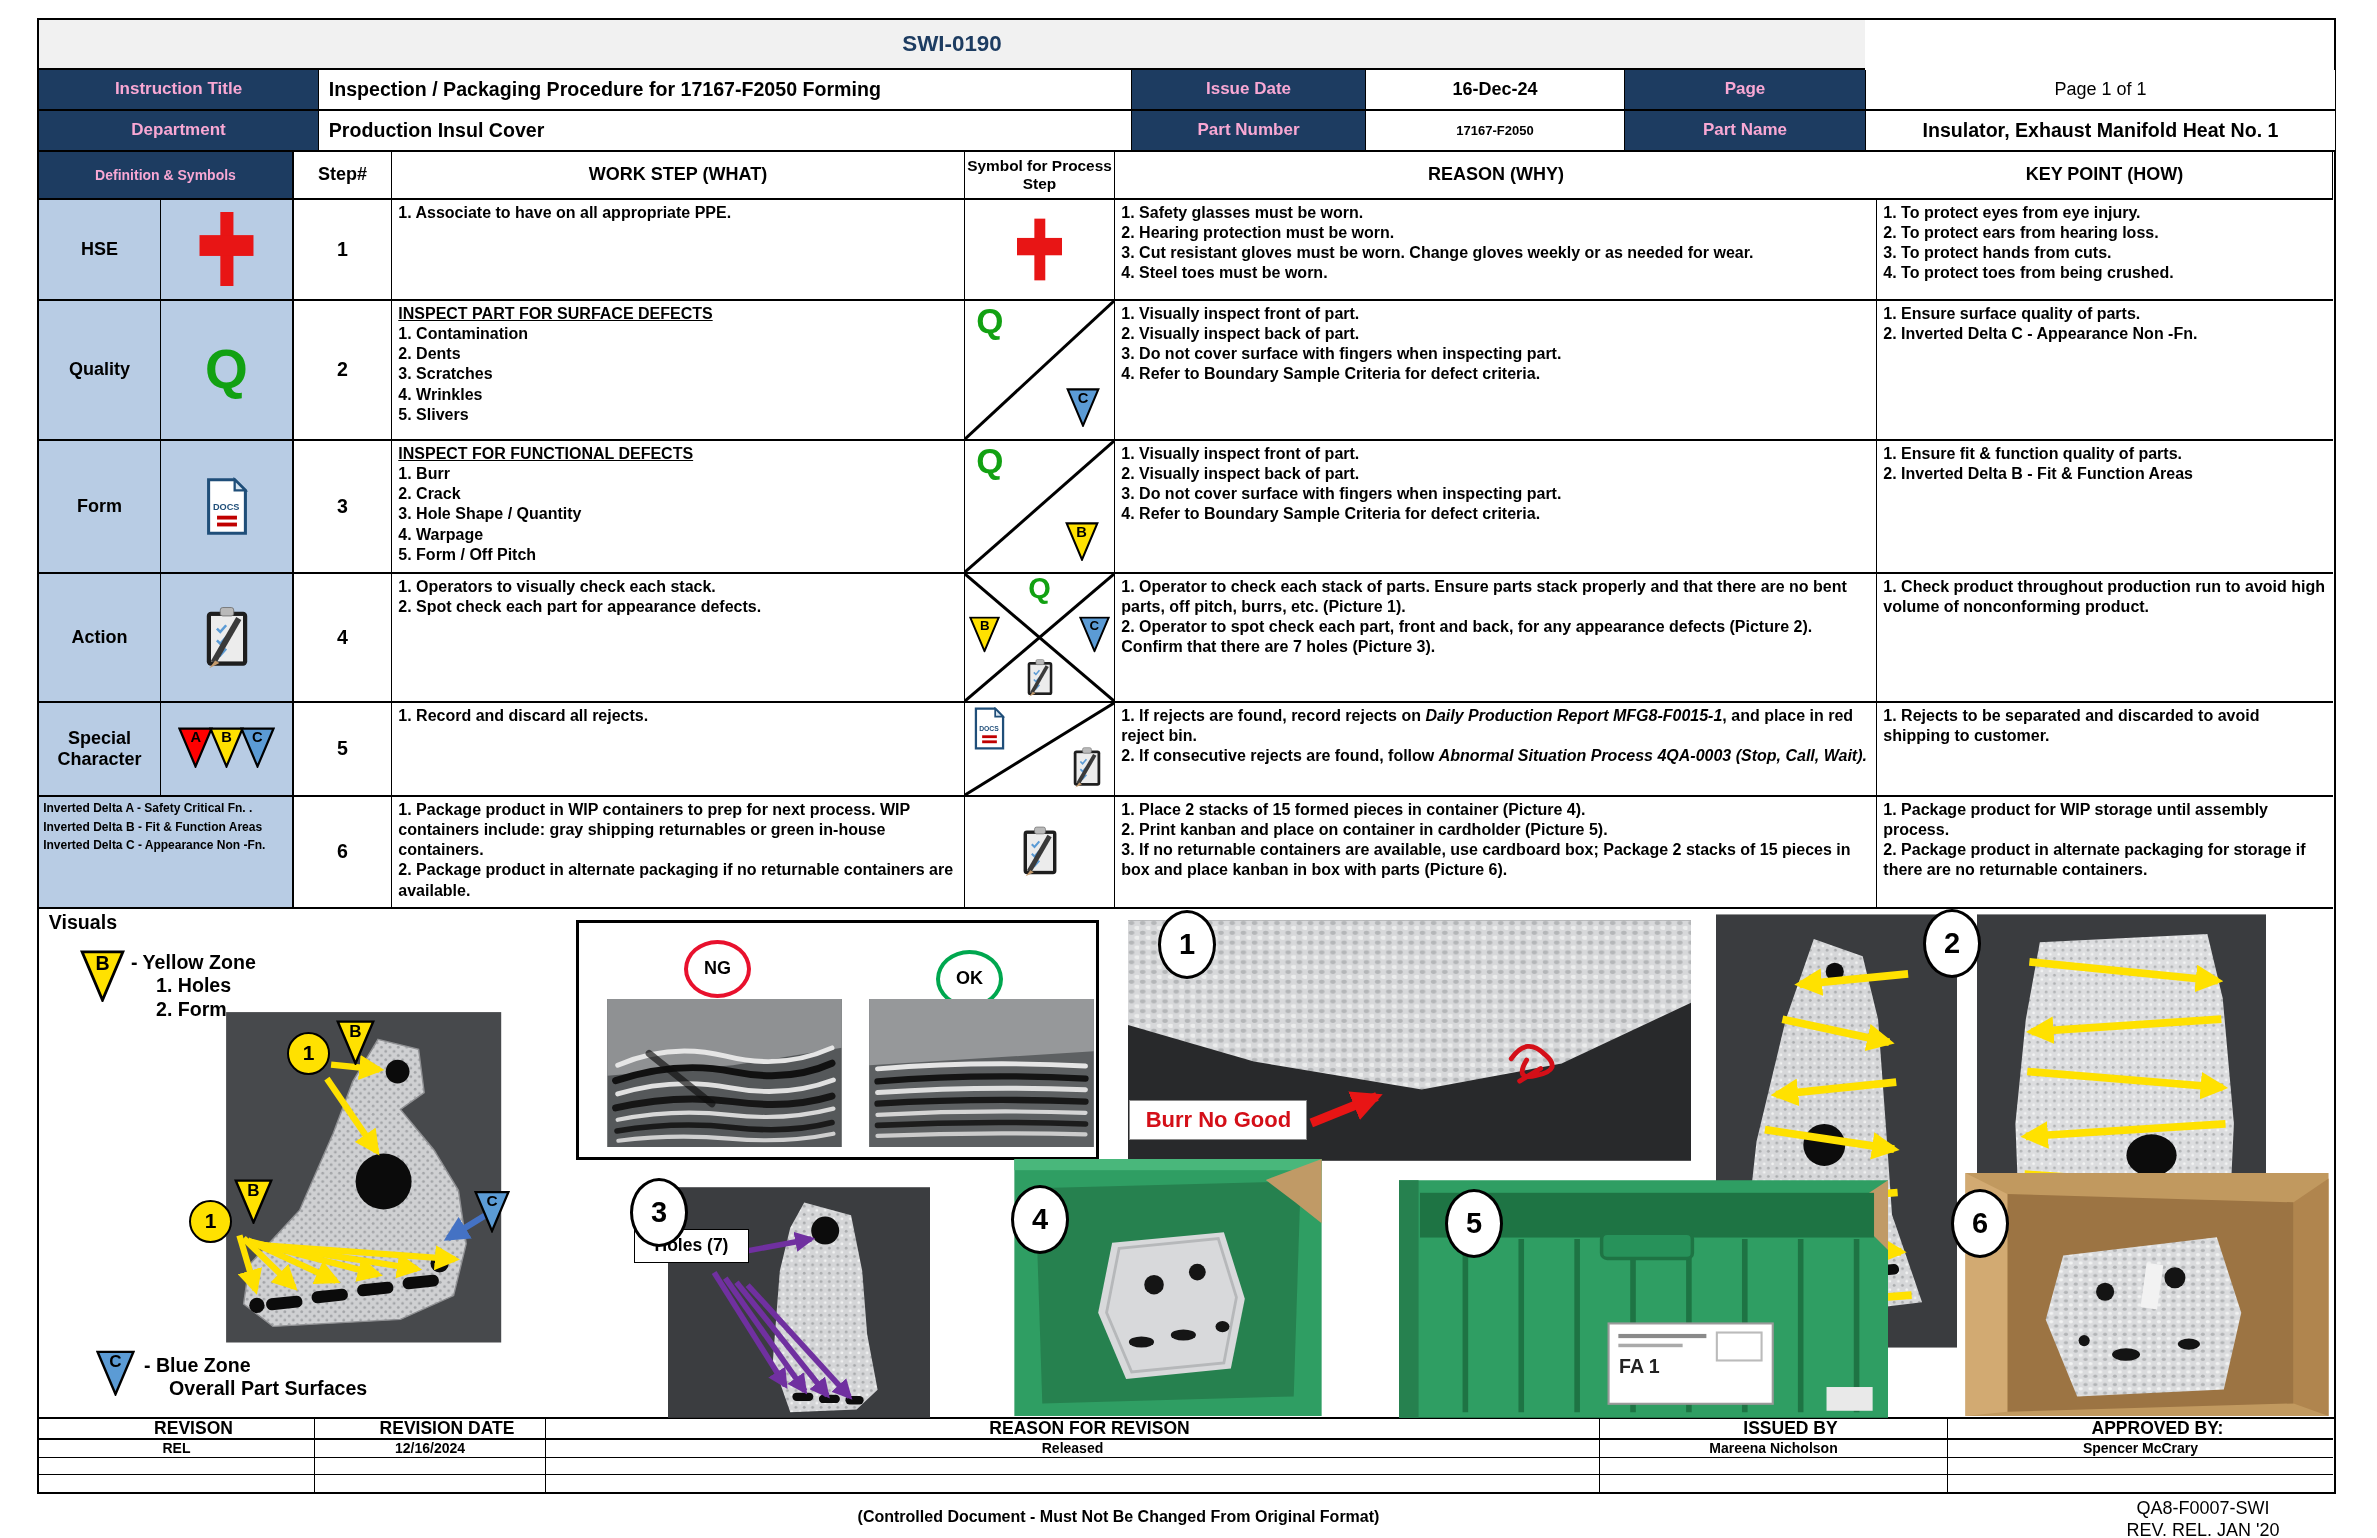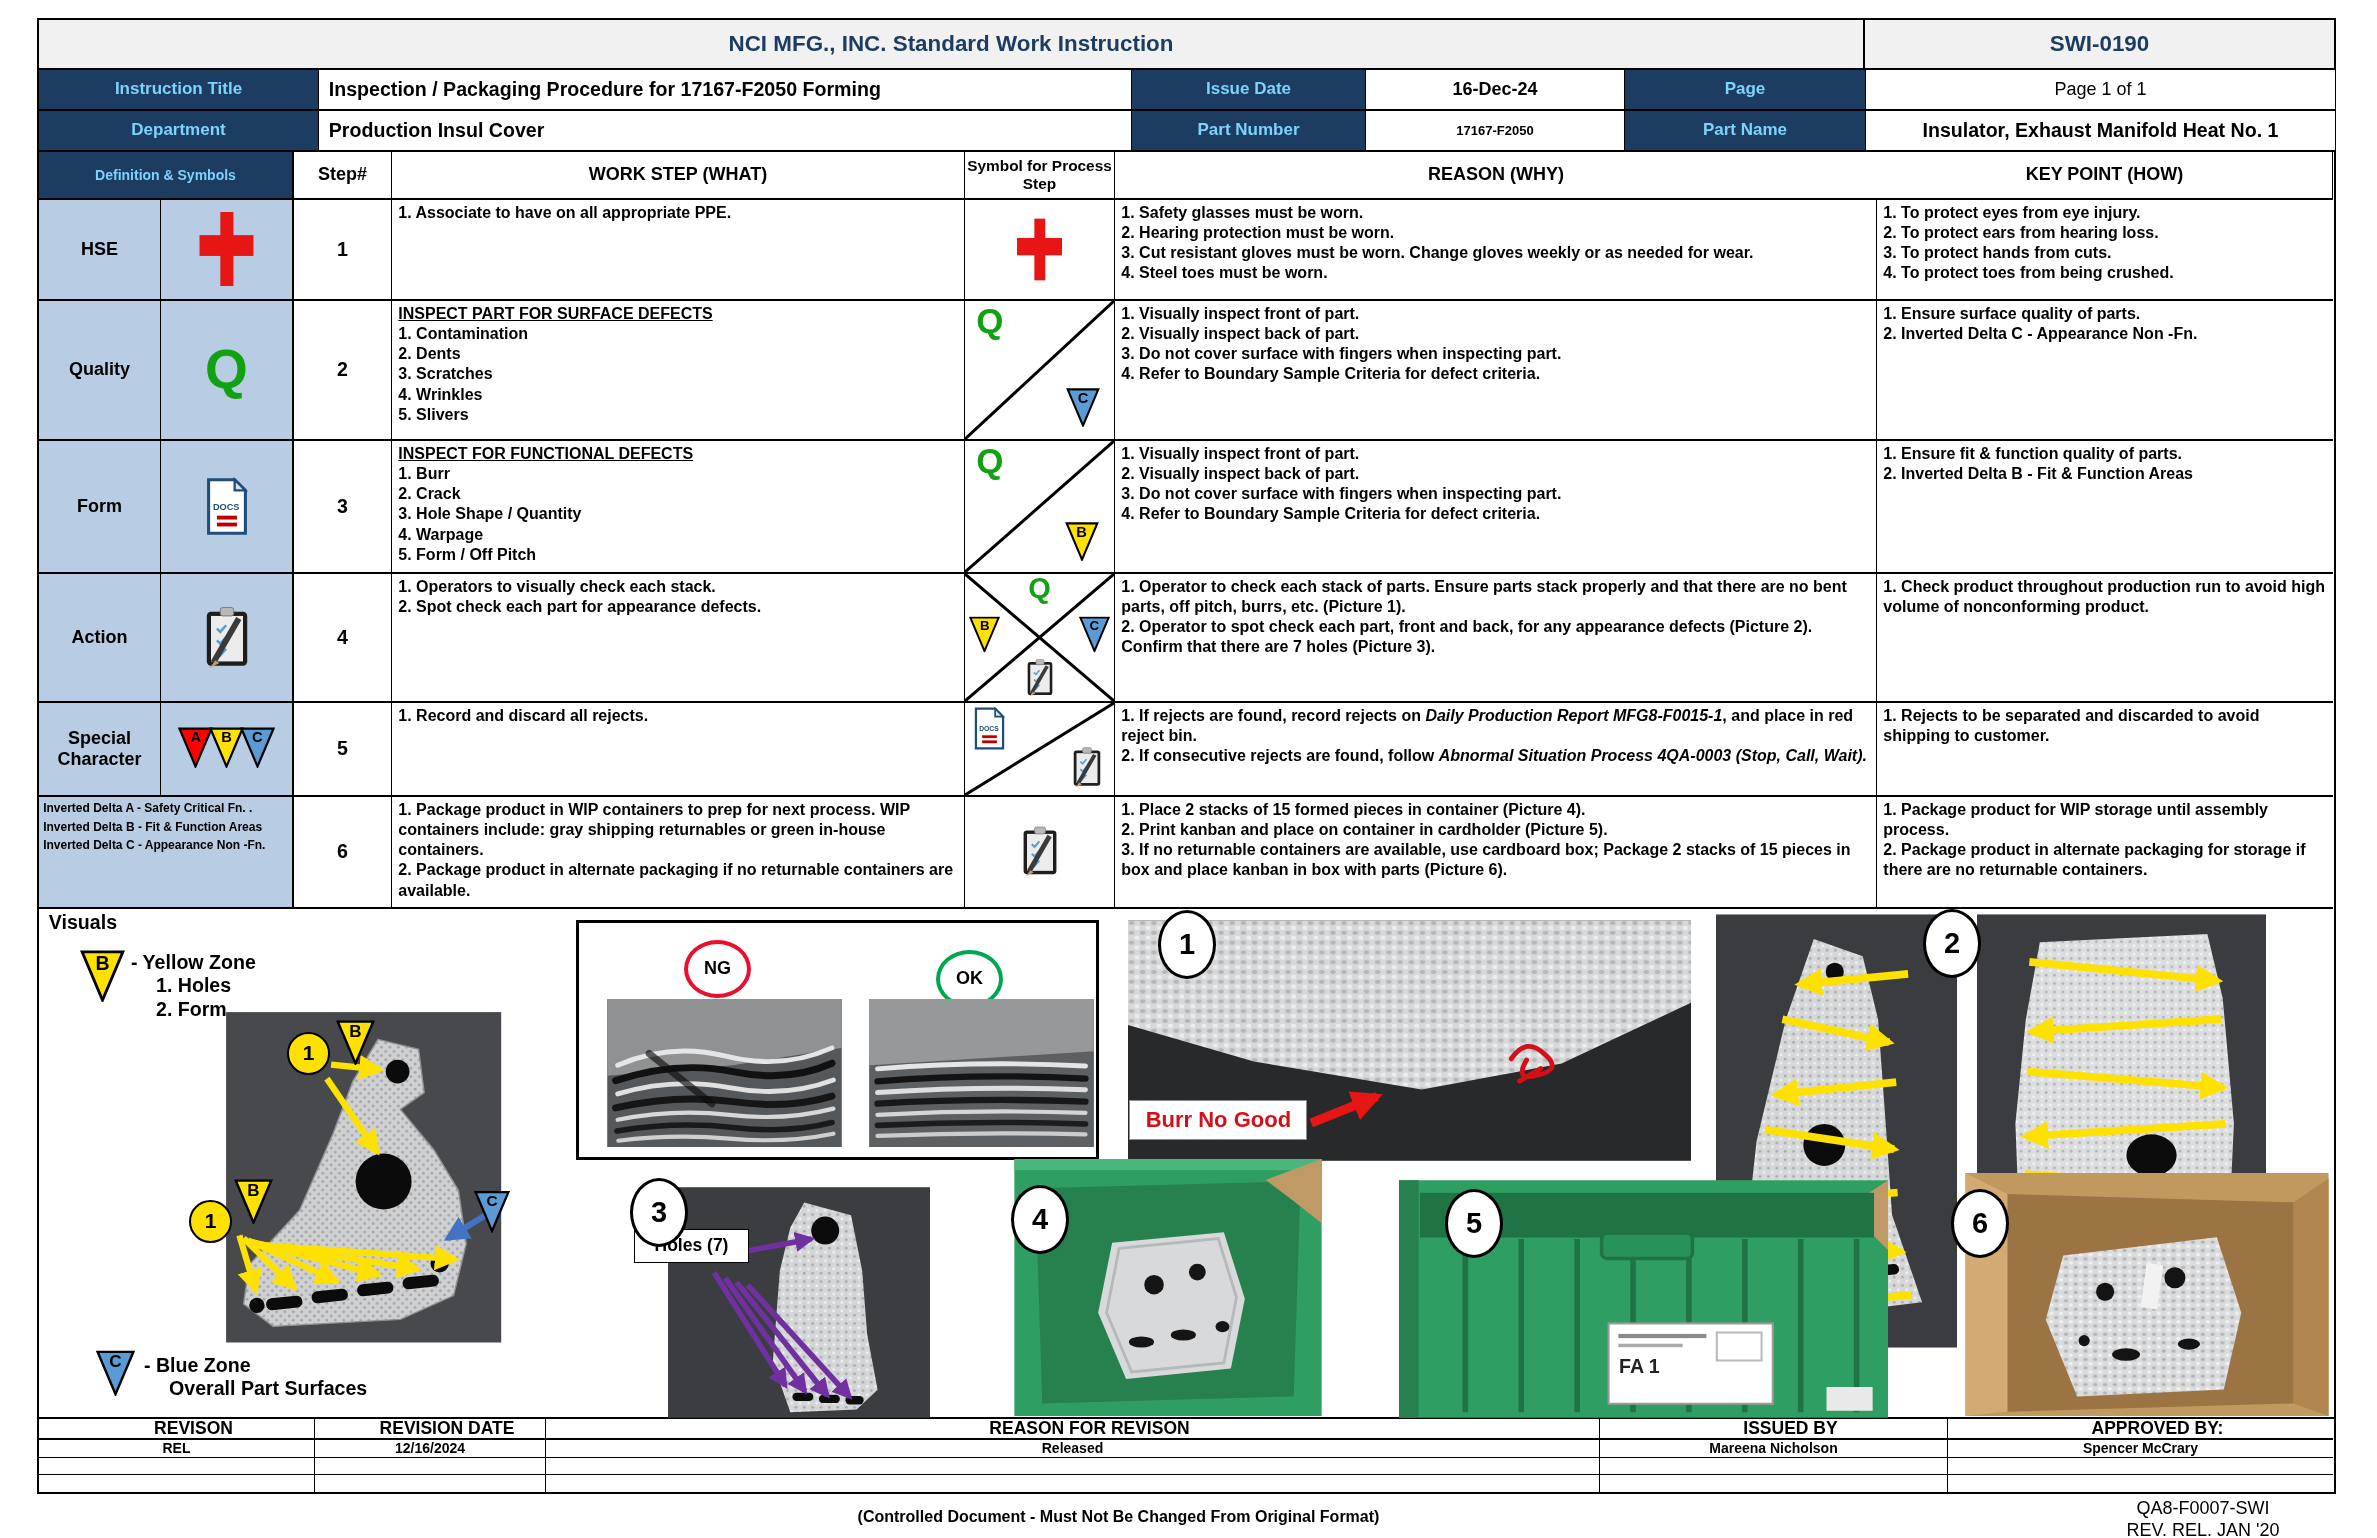--- a/index.html
+++ b/index.html
@@ -1,21 +1,21 @@
 <!DOCTYPE html>
 <html style="--navy: #1d3c61; --panel_gray: #f1f1f1; --light_blue: #b8cce4; --green: #12a112; --red: #e81515; --yellow: #ffe100; --tri_blue: #5b9bd5; --purple: #7030a0; --ng_red: #e8112d; --ok_green: #00a74f; --bin_green: #2f9e63; --cardboard: #c09a66; --docs_blue: #1f4e79;font-size:11.2px"><head>
 <meta charset="utf-8">
 <style>
   html,body{margin:0;padding:0;background:#fff;}
   #page{position:relative;width:2377px;height:1538px;background:#fff;font-family:"Liberation Sans",sans-serif;color:#000;overflow:hidden;}
   .doc{position:absolute;left:37px;top:17.5px;width:2295px;border:2.8px solid #000;background:#fff;}
   .c{box-sizing:border-box;border-right:1.4px solid #000;border-bottom:2.1px solid #000;overflow:hidden;position:relative;background:#fff;}
   .noR{border-right:0!important;}
   .thickR{border-right-width:2.8px!important;}
-  .navy{background:var(--navy);color:#7dd3fc;display:flex;align-items:center;justify-content:center;text-align:center;font-weight:700;}
+  .navy{background:var(--navy);color:#f9a8d4;display:flex;align-items:center;justify-content:center;text-align:center;font-weight:700;}
   .flexc{display:flex;align-items:center;justify-content:center;text-align:center;}
   .flexl{display:flex;align-items:center;padding-left:9.8px;}
   
   .titlebar{display:grid;grid-template-columns:1826px 469px;height:50px;}
   .titlebar .c{border-bottom-width:2.1px;background:var(--panel_gray);}
   .bigtitle{color:var(--navy);font-weight:700;font-size:22.4px;}
   
   .inforows{display:grid;grid-template-columns:280px 813px 234px 259px 241px 469px;grid-auto-rows:41px;}
   .lbl{font-size:17px;}
   .val{font-weight:700;}
@@ -55,21 +55,20 @@
   .formnum{position:absolute;left:2112px;top:1498px;width:182px;text-align:center;font-size:18px;line-height:1.2;}
   .controlled{position:absolute;left:734px;top:1508px;width:769px;text-align:center;font-weight:700;font-size:16px;}
 </style>
 </head>
 <body>
 
 <div id="page">
   <div class="doc">
 
     <div class="titlebar">
-      <div class="c flexc bigtitle" style="border-right-width:2.1px">NCI MFG., INC. Standard Work Instruction</div>
       <div class="c flexc bigtitle noR">SWI-0190</div>
     </div>
 
     <div class="inforows">
       <div class="c navy lbl">Instruction Title</div>
       <div class="c val flexl" style="font-size:19.6px">Inspection / Packaging Procedure for 17167-F2050 Forming</div>
       <div class="c navy lbl">Issue Date</div>
       <div class="c val flexc" style="font-size:18px">16-Dec-24</div>
       <div class="c navy lbl">Page</div>
       <div class="c flexc noR" style="font-size:18px">Page 1 of 1</div>

